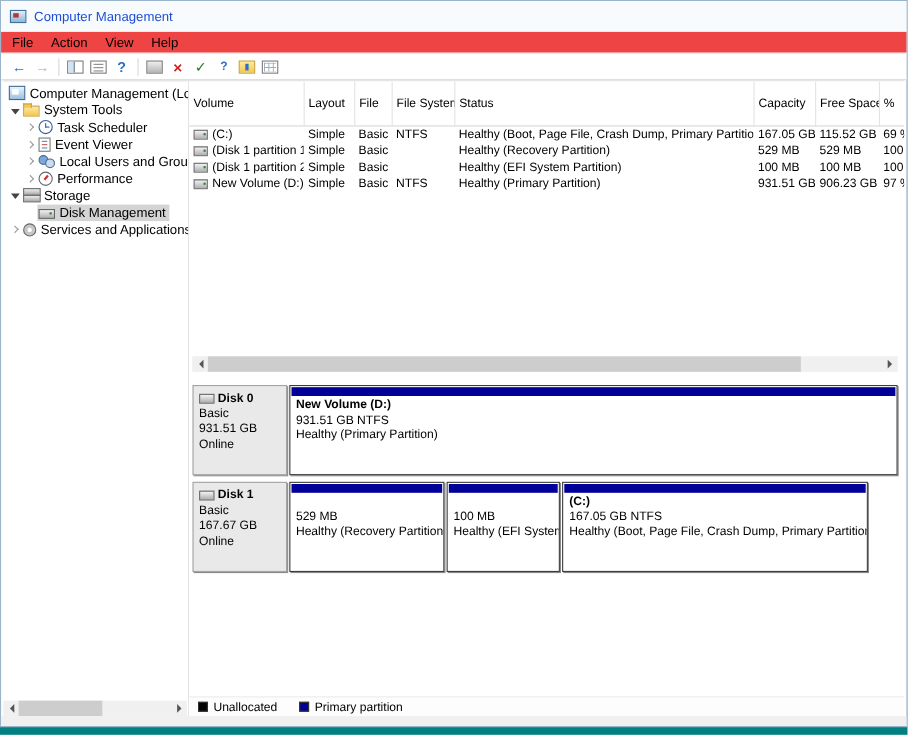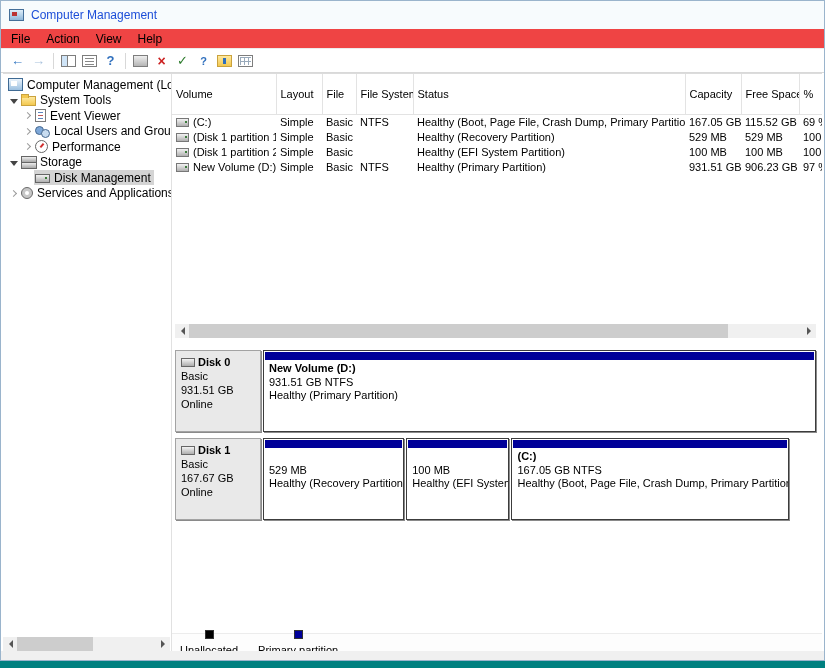--- a/index.html
+++ b/index.html
@@ -108,21 +108,21 @@
   .disk-label .dname { display:flex; align-items:center; font-weight:bold; }
   .dicon { width:14px; height:9px; background:linear-gradient(#f4f4f4,#adadad); border:1px solid #666; margin-right:3px; flex:none; }
   .parts { flex:1; margin-left:2px; display:flex; gap:2px; }
   .part { border:1px solid #3c3c3c; background:#fff; box-shadow:1px 1px 0 #8a8a8a; display:flex; flex-direction:column; overflow:hidden; }
   .part-bar { height:8px; background:#000099; margin:1px 1px 0 1px; flex:none; }
   .part-text { padding:2px 5px; font-size:11px; line-height:13.5px; white-space:nowrap; overflow:hidden; }
   .pt-title { font-weight:bold; min-height:13.5px; }
 
   
   .legend { position:absolute; left:0; right:0; bottom:0; height:18px; display:flex; align-items:center; gap:20px; padding-left:8px; background:#fdfdfd; border-top:1px solid #ececec; font-size:11px; }
-  .legend-item { display:flex; align-items:center; gap:5px;flex-direction:column; }
+  .legend-item { display:flex; align-items:center; gap:5px; }
   .swatch { width:9px; height:9px; border:1px solid #333; flex:none; }
   .sw-black { background:#000000; }
   .sw-navy { background:#000099; }
 </style>
 </head>
 <body>
 
 <div class="window">
 
   <div class="titlebar">
@@ -175,20 +175,27 @@
       </div>
 
       <div class="trow lvl1">
         <span class="chev exp"></span>
         <span class="core">
             <span class="ti ti-folder"></span>
             <span>System Tools</span>
           </span>
       </div>
 
+      <div class="trow lvl2">
+        <span class="chev col"></span>
+        <span class="core">
+            <span class="ti ti-clock"></span>
+            <span>Task Scheduler</span>
+          </span>
+      </div>
 
       <div class="trow lvl2">
         <span class="chev col"></span>
         <span class="core">
             <span class="ti ti-doc"></span>
             <span>Event Viewer</span>
           </span>
       </div>
 
 

